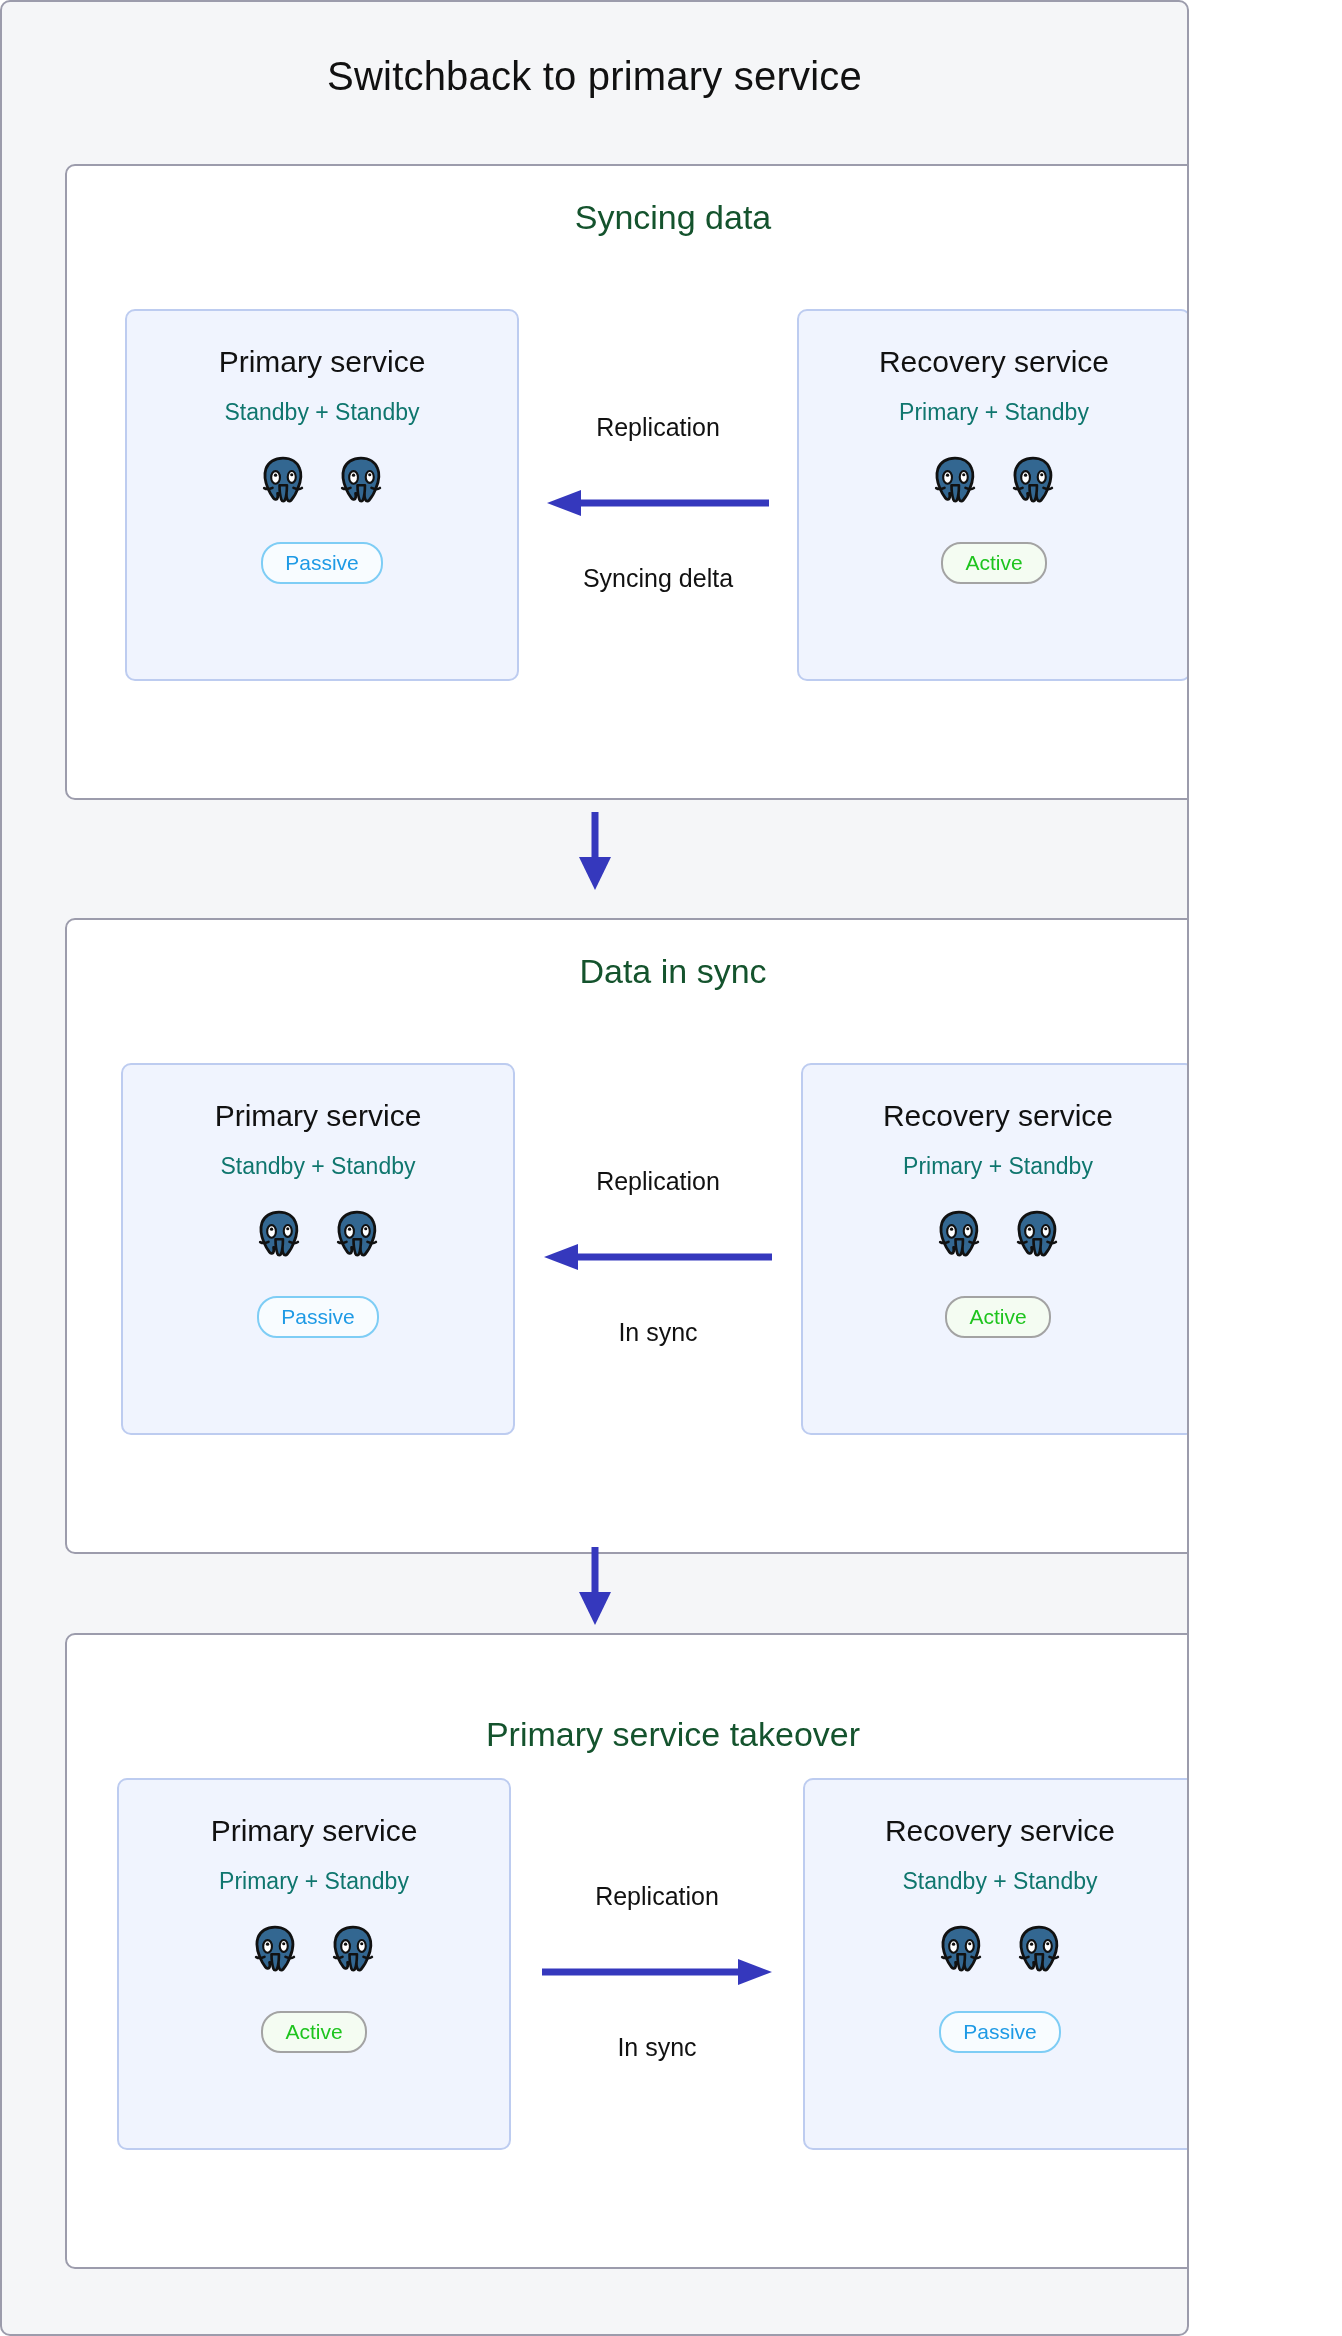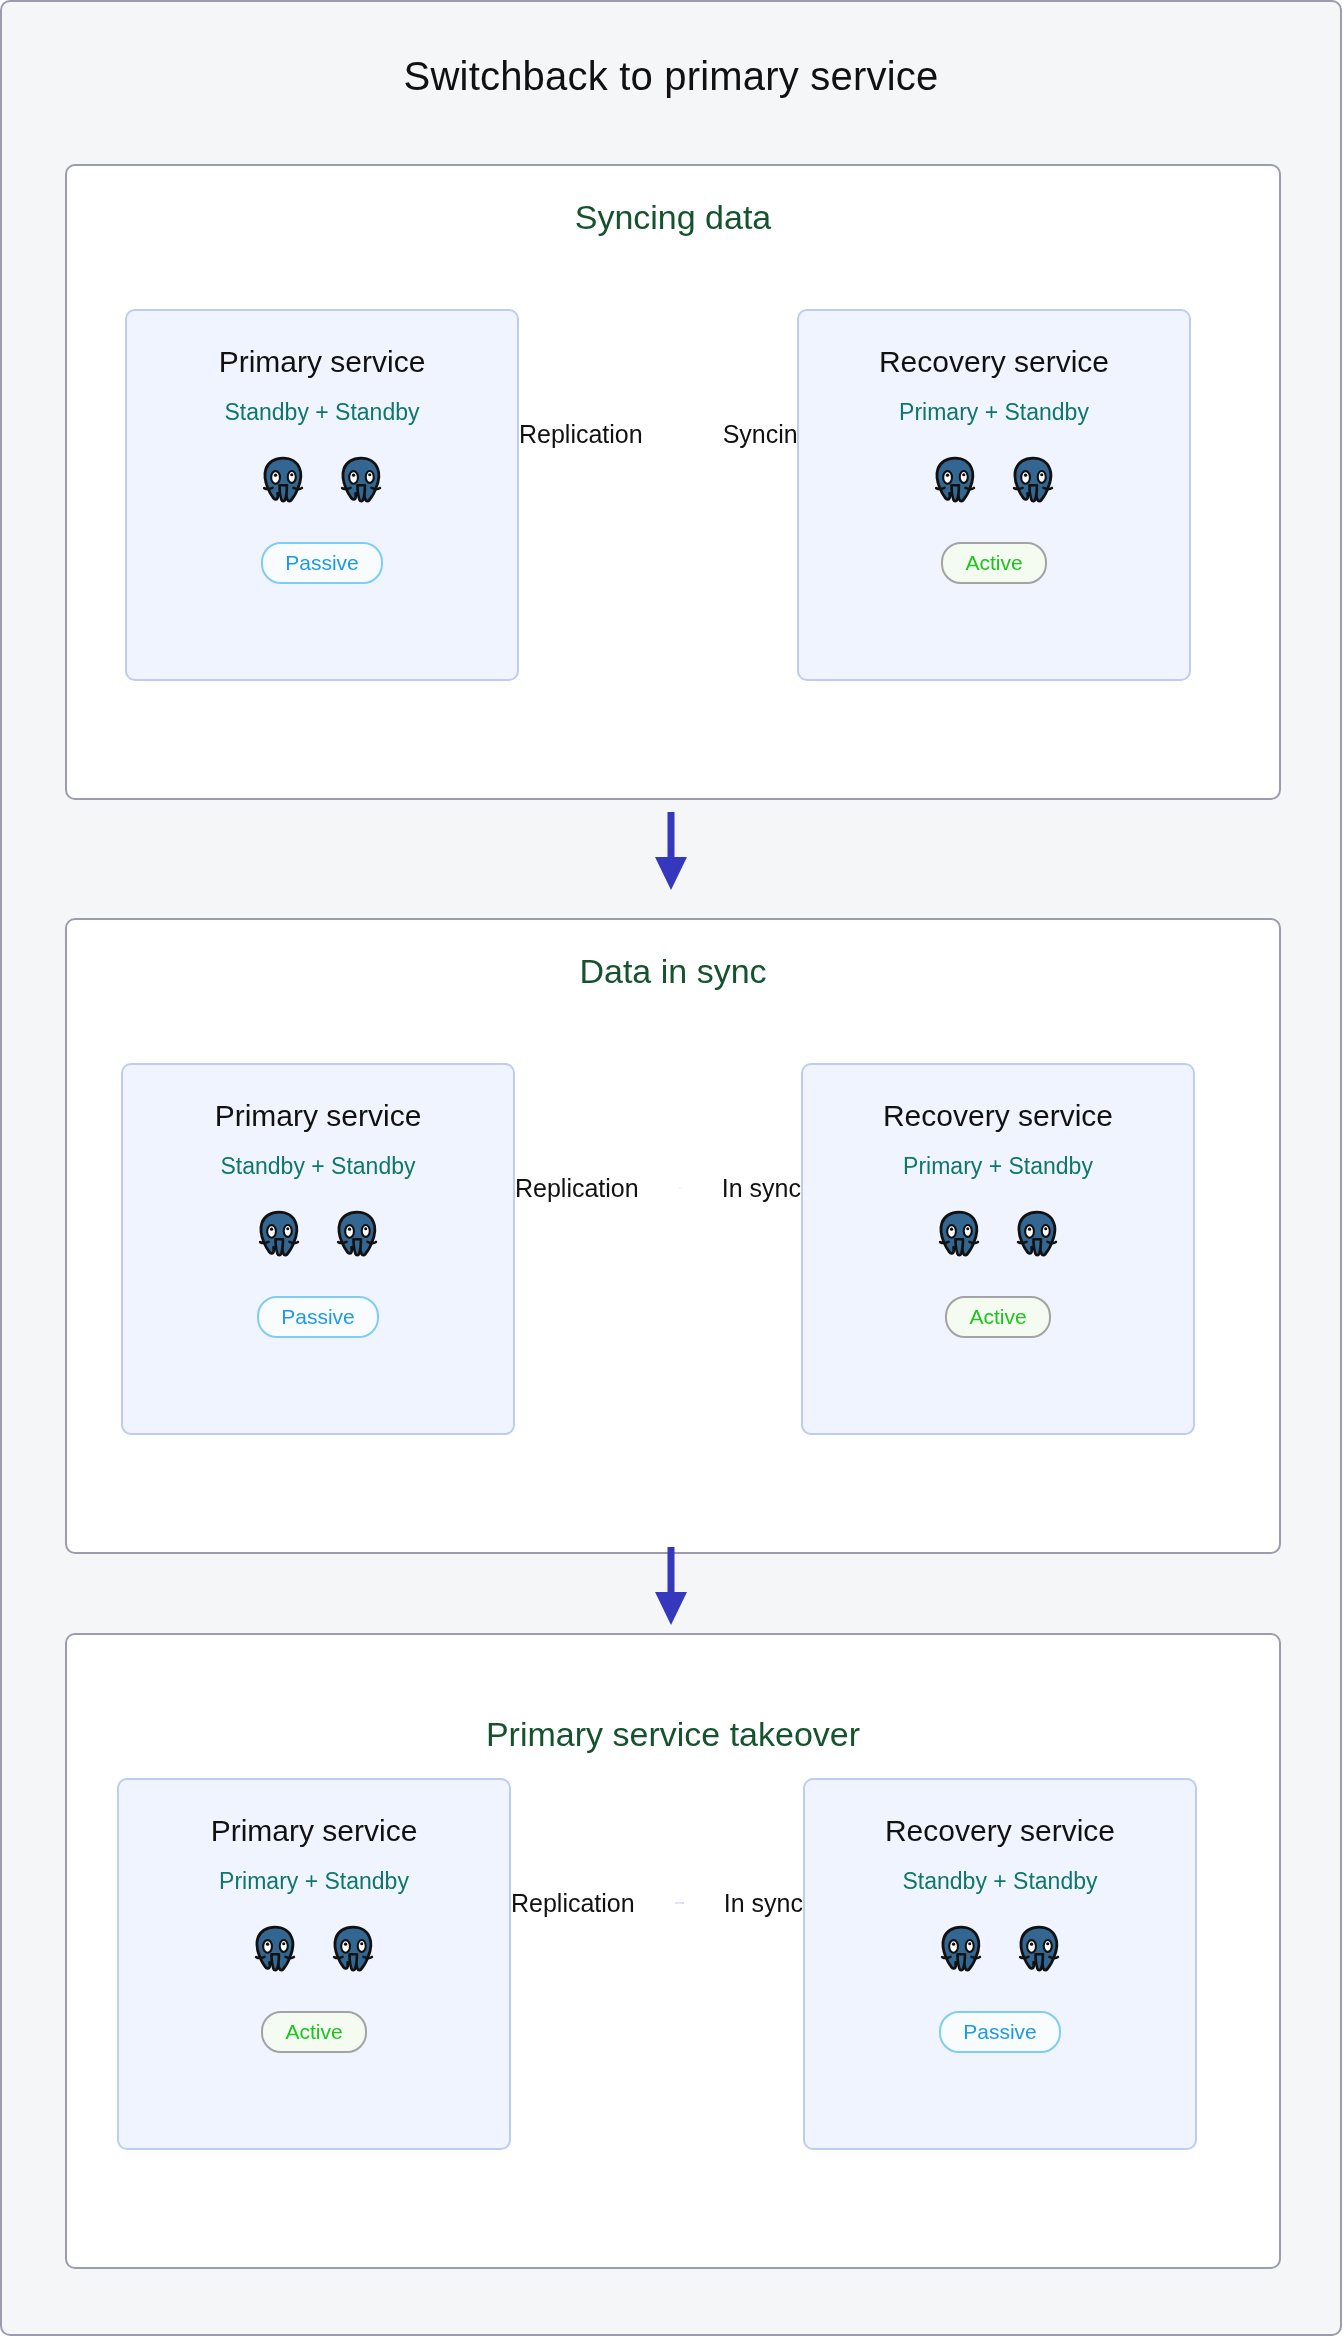--- a/index.html
+++ b/index.html
@@ -5,21 +5,21 @@
   html, body {
     margin: 0;
     padding: 0;
     background: #ffffff;
   }
   body {
     font-family: "Liberation Sans", "DejaVu Sans", sans-serif;
   }
   .canvas {
     position: relative;
-    width: 1342px;
+    width: 1189px;
     height: 2336px;
     box-sizing: border-box;
     background: #f5f6f8;
     border: 2px solid #9c9cac;
     border-radius: 10px;
     overflow: hidden;
     padding-left: 19px;
   }
 
   
@@ -102,21 +102,21 @@
   .badge.active {
     border: 2px solid #a3a3a3;
     background: #f4fcf2;
     color: #1ec41e;
   }
 
   
   .repl {
     position: absolute;
     display: flex;
-    flex-direction: row;
+    flex-direction: column;
     align-items: center;
     gap: 40px;
   }
   .repl-label {
     font-size: 25px;
     color: #111111;
     white-space: nowrap;
   }
   .repl-arrow { display: block; }
 

